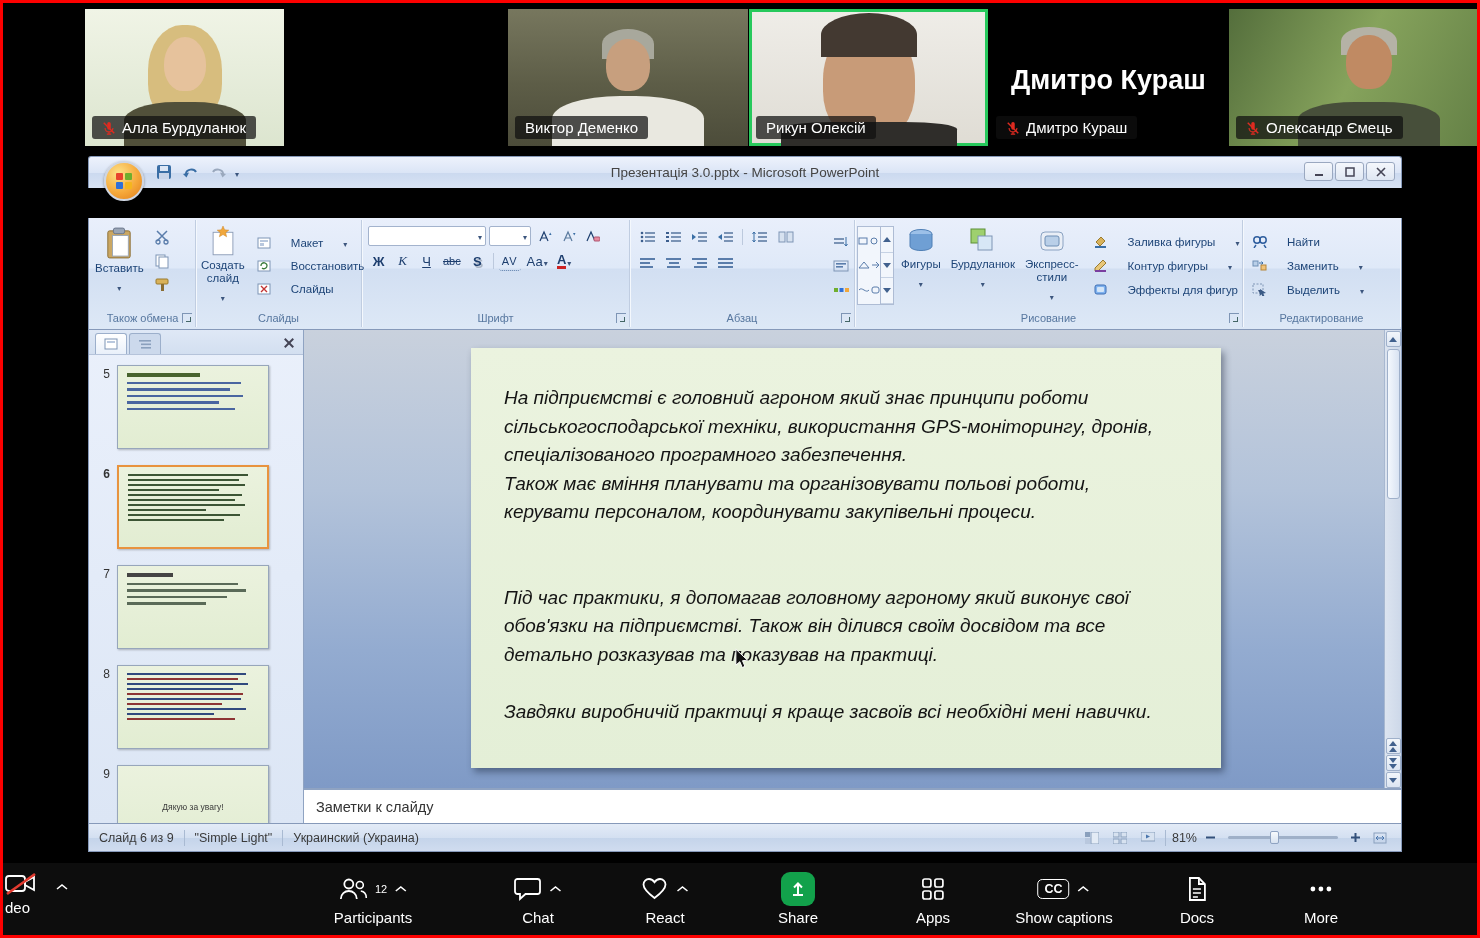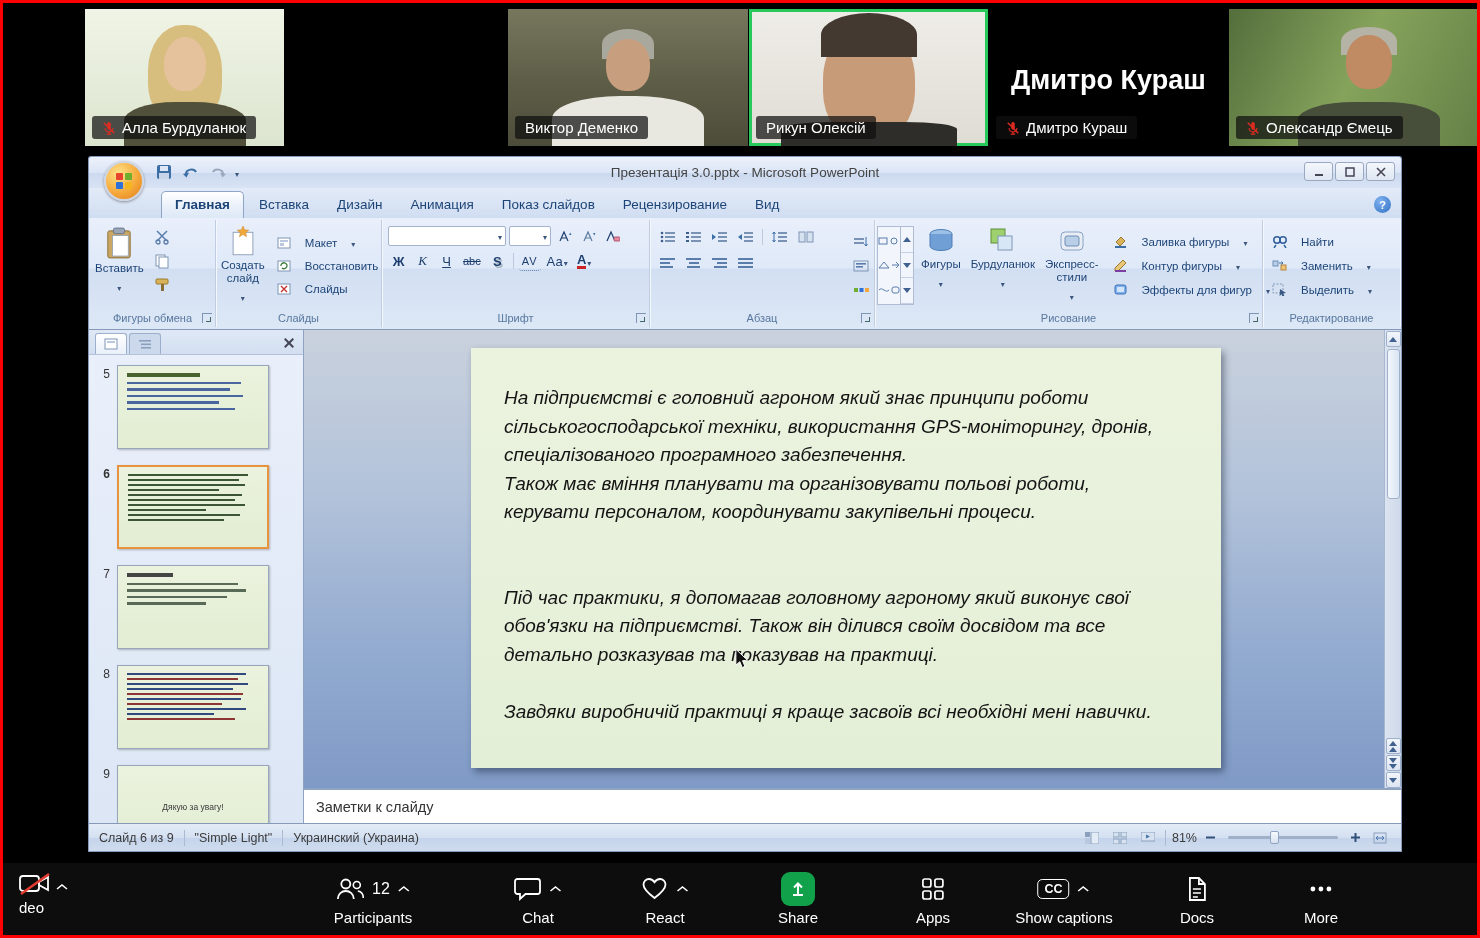--- a/index.html
+++ b/index.html
@@ -58,21 +58,21 @@
   .rgroup{position:relative;height:100%;flex-shrink:0;border-right:1px solid #c0cde1;box-shadow:1px 0 0 #f4f8fd;}
   .grp-label{position:absolute;left:0;right:0;bottom:3px;text-align:center;font-size:11px;color:#57779f;white-space:nowrap;}
   .launcher{position:absolute;right:3px;bottom:4px;width:10px;height:10px;border-left:1px solid #7e95b5;border-top:1px solid #7e95b5;}
   .launcher::after{content:"";position:absolute;right:1px;bottom:1px;width:4px;height:4px;border-right:1px solid #466;border-bottom:1px solid #466;}
   .grp-content{position:absolute;left:0;top:2px;right:0;bottom:18px;display:flex;}
   .bigbtn{display:flex;flex-direction:column;align-items:center;justify-content:flex-start;gap:2px;padding:4px 5px;border-radius:4px;}
   .biglabel{font-size:11.5px;color:#1d4477;text-align:center;line-height:1.15;}
   .dd::after{content:"▾";font-size:8px;color:#3c567e;line-height:1;}
   .minicol{display:flex;flex-direction:column;gap:3px;padding:4px 2px;}
   .mico{width:23px;height:21px;border:1px solid transparent;border-radius:3px;display:grid;place-items:center;}
-  .mbtn{display:flex;align-items:center;gap:14px;height:22px;padding:0 5px;font-size:11.5px;color:#1d4477;white-space:nowrap;border-radius:3px;}
+  .mbtn{display:flex;align-items:center;gap:20px;height:22px;padding:0 5px;font-size:11.5px;color:#1d4477;white-space:nowrap;border-radius:3px;}
   .combo{height:20px;background:#fff;border:1px solid #a3b3cd;border-radius:2px;display:flex;align-items:center;justify-content:space-between;padding:0 3px 0 5px;font-size:12px;color:#333;}
   .fbtn{min-width:21px;height:20px;padding:0 3px;display:flex;align-items:center;justify-content:center;gap:1px;font-size:13px;color:#1d3e6e;border-radius:3px;}
   .fb-b{font-weight:bold;} .fb-i{font-style:italic;font-family:"Liberation Serif",serif;} .fb-u{text-decoration:underline;}
   .fb-st{text-decoration:line-through;font-size:11px;} .fb-sh{text-shadow:1.5px 1.5px 0 #a9b4c4;font-weight:bold;}
   .fb-sp{font-size:11px;letter-spacing:1px;border-bottom:1px dotted #5a7dab;}
   .fb-color{border-bottom:3px solid #c22;line-height:1;font-weight:bold;}
   .font-rows,.para-rows{display:flex;flex-direction:column;gap:5px;padding:4px 6px;}
   .frow{display:flex;align-items:center;gap:3px;}
   .vsep{width:1px;height:16px;background:#bcc9dd;margin:0 2px;}
   .shape-gallery{width:42px;margin:4px 2px;border:1px solid #aebcd4;background:#f2f6fc;display:flex;}
@@ -121,24 +121,24 @@
   .view-btn{width:22px;height:18px;display:grid;place-items:center;border:1px solid transparent;border-radius:2px;}
   .zoom-btn{width:15px;height:15px;display:grid;place-items:center;font-size:13px;color:#33507a;border-radius:50%;}
   .slider{width:110px;height:3px;background:#9fb0c8;border-radius:2px;position:relative;margin:0 4px;}
   .slider-thumb{position:absolute;left:38%;top:-5px;width:9px;height:13px;background:linear-gradient(180deg,#f7fafd,#d7e2f0);border:1px solid #8fa3c2;border-radius:2px;}
 
   
   .zbar{position:absolute;left:3px;right:3px;bottom:3px;height:72px;background:#0d0d0d;z-index:10;}
   .zitem{position:absolute;top:9px;transform:translateX(-50%);display:flex;flex-direction:column;align-items:center;color:#fff;}
   .zicon-row{height:34px;display:flex;align-items:center;gap:7px;}
   .zlabel{margin-top:3px;font-size:15px;color:#fff;white-space:nowrap;}
-  .zcount{font-size:16px;color:#fff;}
+  .zcount{font-size:11px;color:#fff;}
   .share-ic{width:34px;height:34px;border-radius:9px;background:#12a14b;display:grid;place-items:center;}
   .cc-box{border:1.7px solid #fff;border-radius:5px;padding:2px 6px;font-size:12.5px;font-weight:bold;color:#fff;}
-  .zvideo{position:absolute;left:16px;top:9px;display:flex;flex-direction:column;color:#fff;}
+  .zvideo{position:absolute;left:2px;top:9px;display:flex;flex-direction:column;color:#fff;}
   .zvideo-chev{position:absolute;left:52px;top:20px;}
 </style>
 </head>
 <body>
 
 <div class="screen">
 
   <div class="tile t0">
     <div class="videoph">
         <div class="hair"></div>
@@ -246,34 +246,24 @@
         </div>
       <div class="qat-btn">
           <svg width="18" height="14" viewBox="0 0 18 14">
             <path d="M14 9 C14 4 6 3 4 7" stroke="#9aa8bd" stroke-width="2" fill="none"></path>
             <path d="M17 9 l-6 -1.5 2.5 5 z" fill="#9aa8bd"></path>
           </svg>
         </div>
       <span class="dd"></span>
     </div>
 
-    <div class="tabrow">
-      <div class="tab active">Главная</div>
-      <div class="tab">Вставка</div>
-      <div class="tab">Дизайн</div>
-      <div class="tab">Анимация</div>
-      <div class="tab">Показ слайдов</div>
-      <div class="tab">Рецензирование</div>
-      <div class="tab">Вид</div>
-      <div class="help-btn"></div>
-    </div>
 
     <div class="ribbon">
 
-      <div class="rgroup" style="width:126px">
+      <div class="rgroup" style="width:106px">
         <div class="grp-content">
           <div class="bigbtn">
             <svg width="28" height="34" viewBox="0 0 30 36">
                 <rect x="3" y="5" width="24" height="29" rx="2" fill="#caa763" stroke="#8a6d33"></rect>
                 <rect x="9" y="2" width="12" height="6" rx="2" fill="#9aa5b5" stroke="#67748a"></rect>
                 <rect x="8" y="10" width="17" height="22" fill="#fff" stroke="#9aa5b5"></rect>
               </svg>
             <span class="biglabel">Вставить</span>
             <span class="dd"></span>
           </div>
@@ -292,21 +282,21 @@
                 </svg>
               </div>
             <div class="mico">
                 <svg width="16" height="16">
                   <rect x="2" y="2" width="12" height="5" rx="1" fill="#d9b25a" stroke="#9a7b2e"></rect>
                   <rect x="7" y="7" width="3" height="7" fill="#8a6d33"></rect>
                 </svg>
               </div>
           </div>
         </div>
-        <div class="grp-label">Фигуры обмена</div>
+        <div class="grp-label">Також обмена</div>
         <div class="launcher"></div>
       </div>
 
       <div class="rgroup" style="width:166px">
         <div class="grp-content">
           <div class="bigbtn" style="width:62px">
             <svg width="28" height="32" viewBox="0 0 30 34">
                 <rect x="4" y="7" width="22" height="25" fill="#fff" stroke="#8a9ab5"></rect>
                 <polygon points="15,0 16.8,4.2 21.5,4.6 18,7.4 19,12 15,9.5 11,12 12,7.4 8.5,4.6 13.2,4.2" fill="#f0a73c" stroke="#c97f1e" stroke-width="0.5"></polygon>
               </svg>

